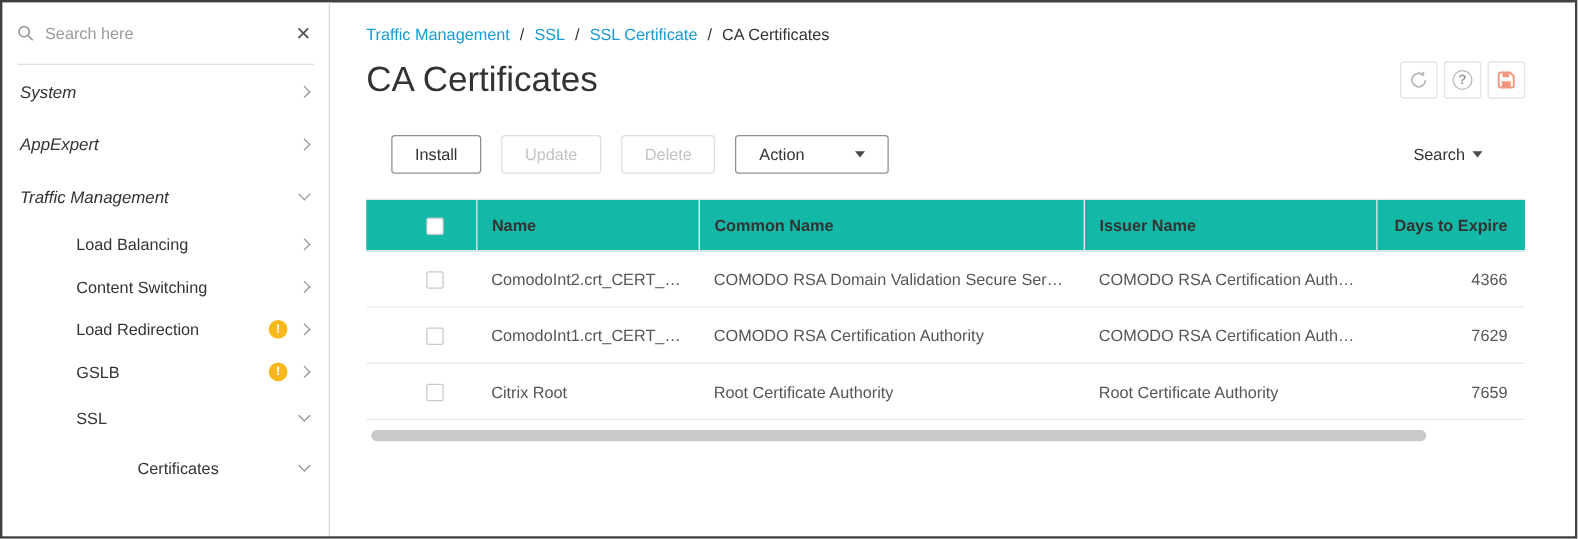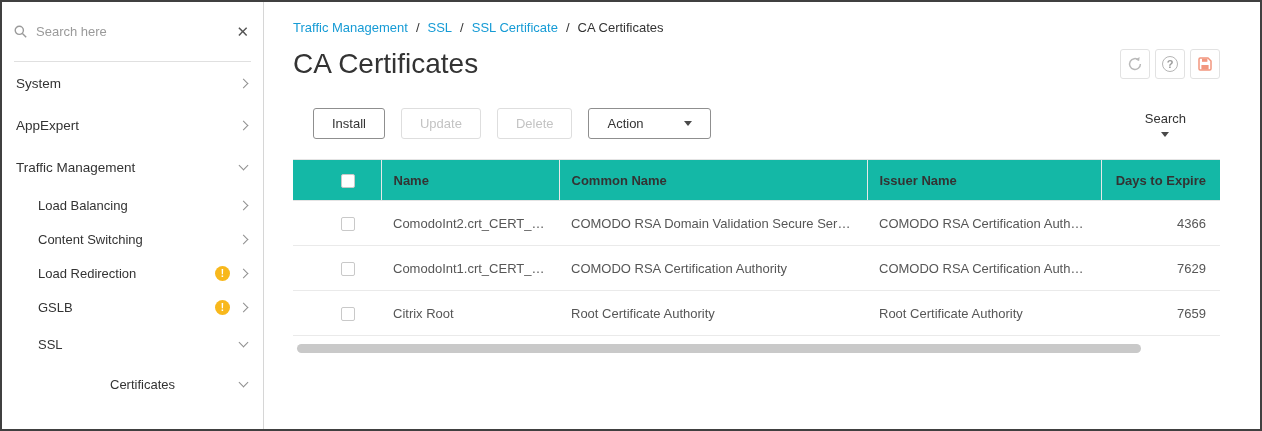--- a/index.html
+++ b/index.html
@@ -8,29 +8,29 @@
   .screen {
     width: 1262px; height: 431px;
     border: 2px solid #404040;
     background: #fff;
     display: flex;
     overflow: hidden;
   }
 
   
   .sidebar { width: 262px; flex: 0 0 262px; border-right: 1px solid #d6d6d6; background:#fff; }
-  .search-row { height: 60px; display: flex; align-items: center; gap: 9px; margin: 0 12px; border-bottom: 1px solid #e0e0e0; }
+  .search-row { height: 50px; display: flex; align-items: center; gap: 9px; margin: 0 12px; border-bottom: 1px solid #e0e0e0; }
   .search-row svg { flex: 0 0 auto; }
   .search-input { border: none; outline: none; flex: 1; font-size: 13px; color: #333; font-family: inherit; min-width: 0; }
   .search-input::placeholder { color: #9a9a9a; }
   .clear-x { color: #555; font-size: 15px; cursor: pointer; padding: 0 2px; }
 
   .nav-item { display: flex; align-items: center; padding: 0 16px 0 14px; font-size: 13.5px; color: #333; cursor: pointer; }
-  .nav-item.indent0 { height: 42px; }
-  .nav-item.indent1 { height: 34px; padding-left: 36px; font-size: 13px; }
+  .nav-item.indent0 { height: 42px; font-style: italic; }
+  .nav-item.indent1 { height: 34px; padding-left: 59px; font-size: 13px; }
   .nav-item.indent1.tall { height: 40px; }
   .nav-item.indent2 { height: 40px; padding-left: 108px; font-size: 13px; }
   .nav-label { flex: 1; }
   .warn-badge { width: 15px; height: 15px; border-radius: 50%; background: #f8b81c; color: #fff;
     font-size: 10px; font-weight: bold; display: flex; align-items: center; justify-content: center; margin-right: 10px; }
   .chev { display: inline-block; width: 7px; height: 7px; border-right: 1.5px solid #8f8f8f; border-bottom: 1.5px solid #8f8f8f; }
   .chev.right { transform: rotate(-45deg); }
   .chev.down  { transform: rotate(45deg); margin-top: -3px; }
 
   
@@ -52,21 +52,21 @@
   .toolbar { margin-top: 28px; display: flex; align-items: center; padding: 0 34px 0 20px; }
   .btn { height: 31px; padding: 0 18px; background: #fff; font-size: 13px; border-radius: 3px;
     font-family: inherit; cursor: pointer; }
   .btn.enabled  { border: 1px solid #8f8f8f; color: #333; }
   .btn.disabled { border: 1px solid #dedede; color: #c3c3c3; }
   .btn + .btn { margin-left: 16px; }
   .action-btn { margin-left: 28px; display: flex; align-items: center; gap: 40px;
     border: 1px solid #8f8f8f; color: #333; }
   .caret { width: 0; height: 0; border-left: 4px solid transparent; border-right: 4px solid transparent;
     border-top: 5px solid #4a4a4a; display: inline-block; }
-  .search-toggle { margin-left: auto; display: flex; align-items: center; gap: 6px; font-size: 13px; color: #333; cursor: pointer; flex-direction: column; }
+  .search-toggle { margin-left: auto; display: flex; align-items: center; gap: 6px; font-size: 13px; color: #333; cursor: pointer; }
 
   table { width: 100%; border-collapse: collapse; margin-top: 20px; font-size: 13px; table-layout: fixed; }
   thead th { background: #14b8a6; height: 41px; text-align: left; color: #333; font-weight: bold;
     border-top: 1px solid #e4e4e4; border-bottom: 1px solid #e4e4e4; padding: 0 12px; }
   thead th + th { border-left: 1px solid #e8e8e8; }
   tbody td { height: 45px; border-bottom: 1px solid #eaeaea; color: #565656; padding: 0 12px;
     overflow: hidden; white-space: nowrap; text-overflow: ellipsis; }
   th.col-check, td.col-check { padding-left: 48px; }
   th.col-days,  td.col-days  { text-align: right; padding-right: 14px; }
   input[type="checkbox"] { appearance: none; -webkit-appearance: none; width: 14px; height: 14px;

